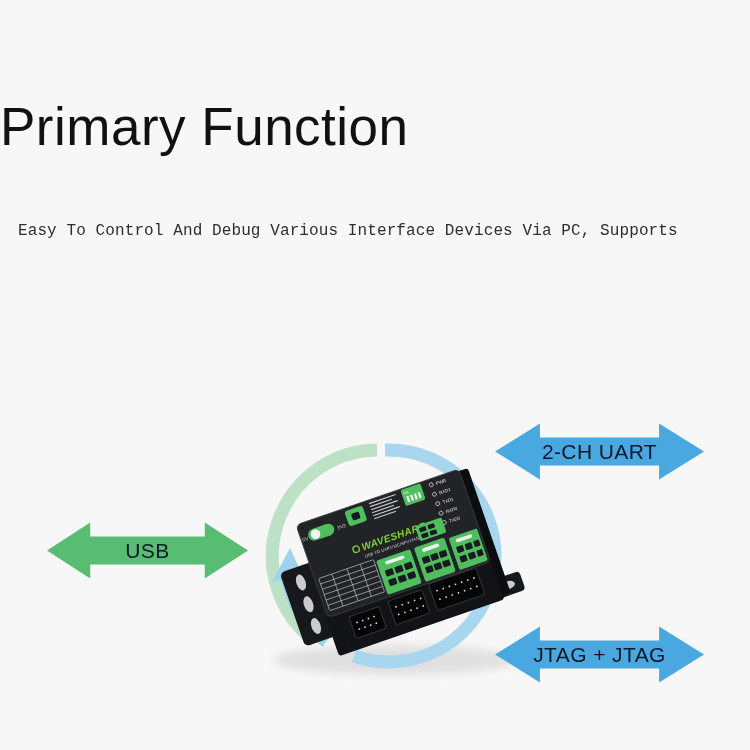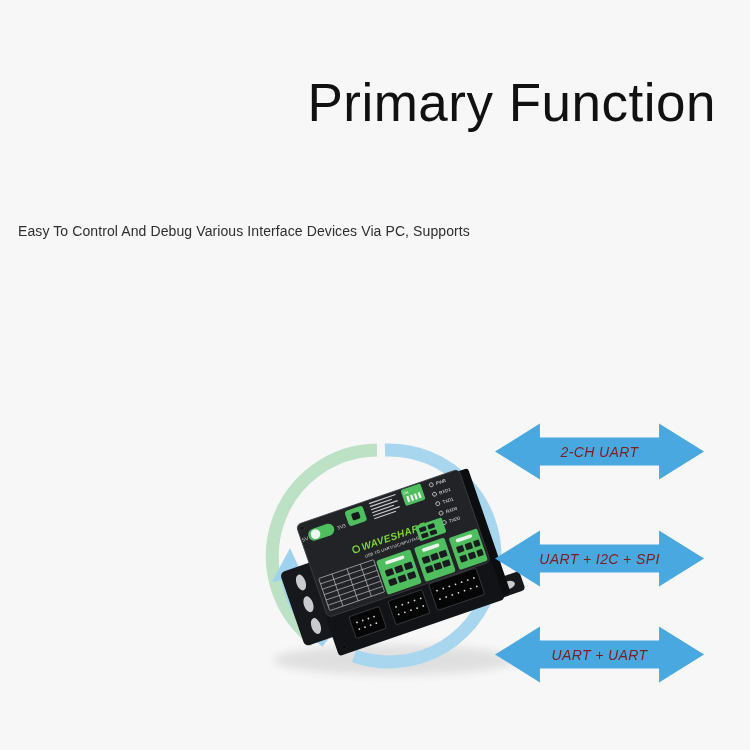--- a/index.html
+++ b/index.html
@@ -1,29 +1,28 @@
 <!DOCTYPE html>
 <html><head>
 <meta charset="utf-8">
 <style>
   html,body{margin:0;padding:0;}
   body{width:750px;height:750px;overflow:hidden;font-family:"Liberation Sans",sans-serif;}
   .canvas{position:relative;width:750px;height:750px;background:#f7f7f8;}
   .title{
-    position:absolute;top:72px;left:0;width:716px;
-    text-align:right;font-size:53px;font-weight:400;color:#111;
+    position:absolute;top:96px;left:0;width:716px;
+    text-align:left;font-size:53px;font-weight:400;color:#111;
     letter-spacing:0.5px;
   }
   .desc{position:absolute;top:212px;left:18px;right:10px;color:#2e2e2e;}
-  .desc-line{font-size:14px;line-height:38px;white-space:nowrap;letter-spacing:0.1px;}
+  .desc-line{font-size:16px;line-height:38px;white-space:nowrap;letter-spacing:0.1px;font-family:Liberation Mono, monospace;}
   .arrow{
     position:absolute;height:61px;display:flex;align-items:center;justify-content:center;
-    color:#7f1d1d;font-size:14px;letter-spacing:0.4px;
+    color:#0f172a;font-size:21px;letter-spacing:0.4px;
     clip-path:polygon(0 50%,21.5% 4%,21.5% 27%,78.5% 27%,78.5% 4%,100% 50%,78.5% 96%,78.5% 73%,21.5% 73%,21.5% 96%);
-    font-style:italic;
   }
   .arrow-green{background:#58bd72;left:47px;top:520px;width:201px;}
   .arrow-blue{background:#4aa8e0;left:495px;width:209px;}
   .a1{top:421px;} .a2{top:528px;} .a3{top:624px;}
   .diagram-svg{position:absolute;left:0;top:0;}
 </style>
 </head>
 <body>
 
 <div class="canvas">
@@ -199,23 +198,23 @@
           <rect x="162" y="73" width="6" height="6.5" rx="1" fill="#1a1b1e"></rect>
         <rect x="144" y="83" width="7" height="6.5" rx="1" fill="#1a1b1e"></rect>
           <rect x="153" y="83" width="7" height="6.5" rx="1" fill="#1a1b1e"></rect>
           <rect x="162" y="83" width="6" height="6.5" rx="1" fill="#1a1b1e"></rect>
       </g>
       <circle cx="5" cy="5" r="1.8" fill="#0e0f11" stroke="#404247" stroke-width="0.5"></circle>
       <circle cx="6" cy="131" r="2" fill="#060708" stroke="#2c2e31" stroke-width="0.5"></circle>
     </g>
   </svg>
 
+  <div class="arrow arrow-green">
+    <span>USB</span>
+  </div>
   <div class="arrow arrow-blue a1">
     <span>2-CH UART</span>
   </div>
-  <div class="arrow arrow-blue a2">
-    <span>UART + I2C + SPI</span>
-  </div>
   <div class="arrow arrow-blue a3">
-    <span>UART + UART</span>
+    <span>JTAG + JTAG</span>
   </div>
 
 </div>
 
 </body></html>

